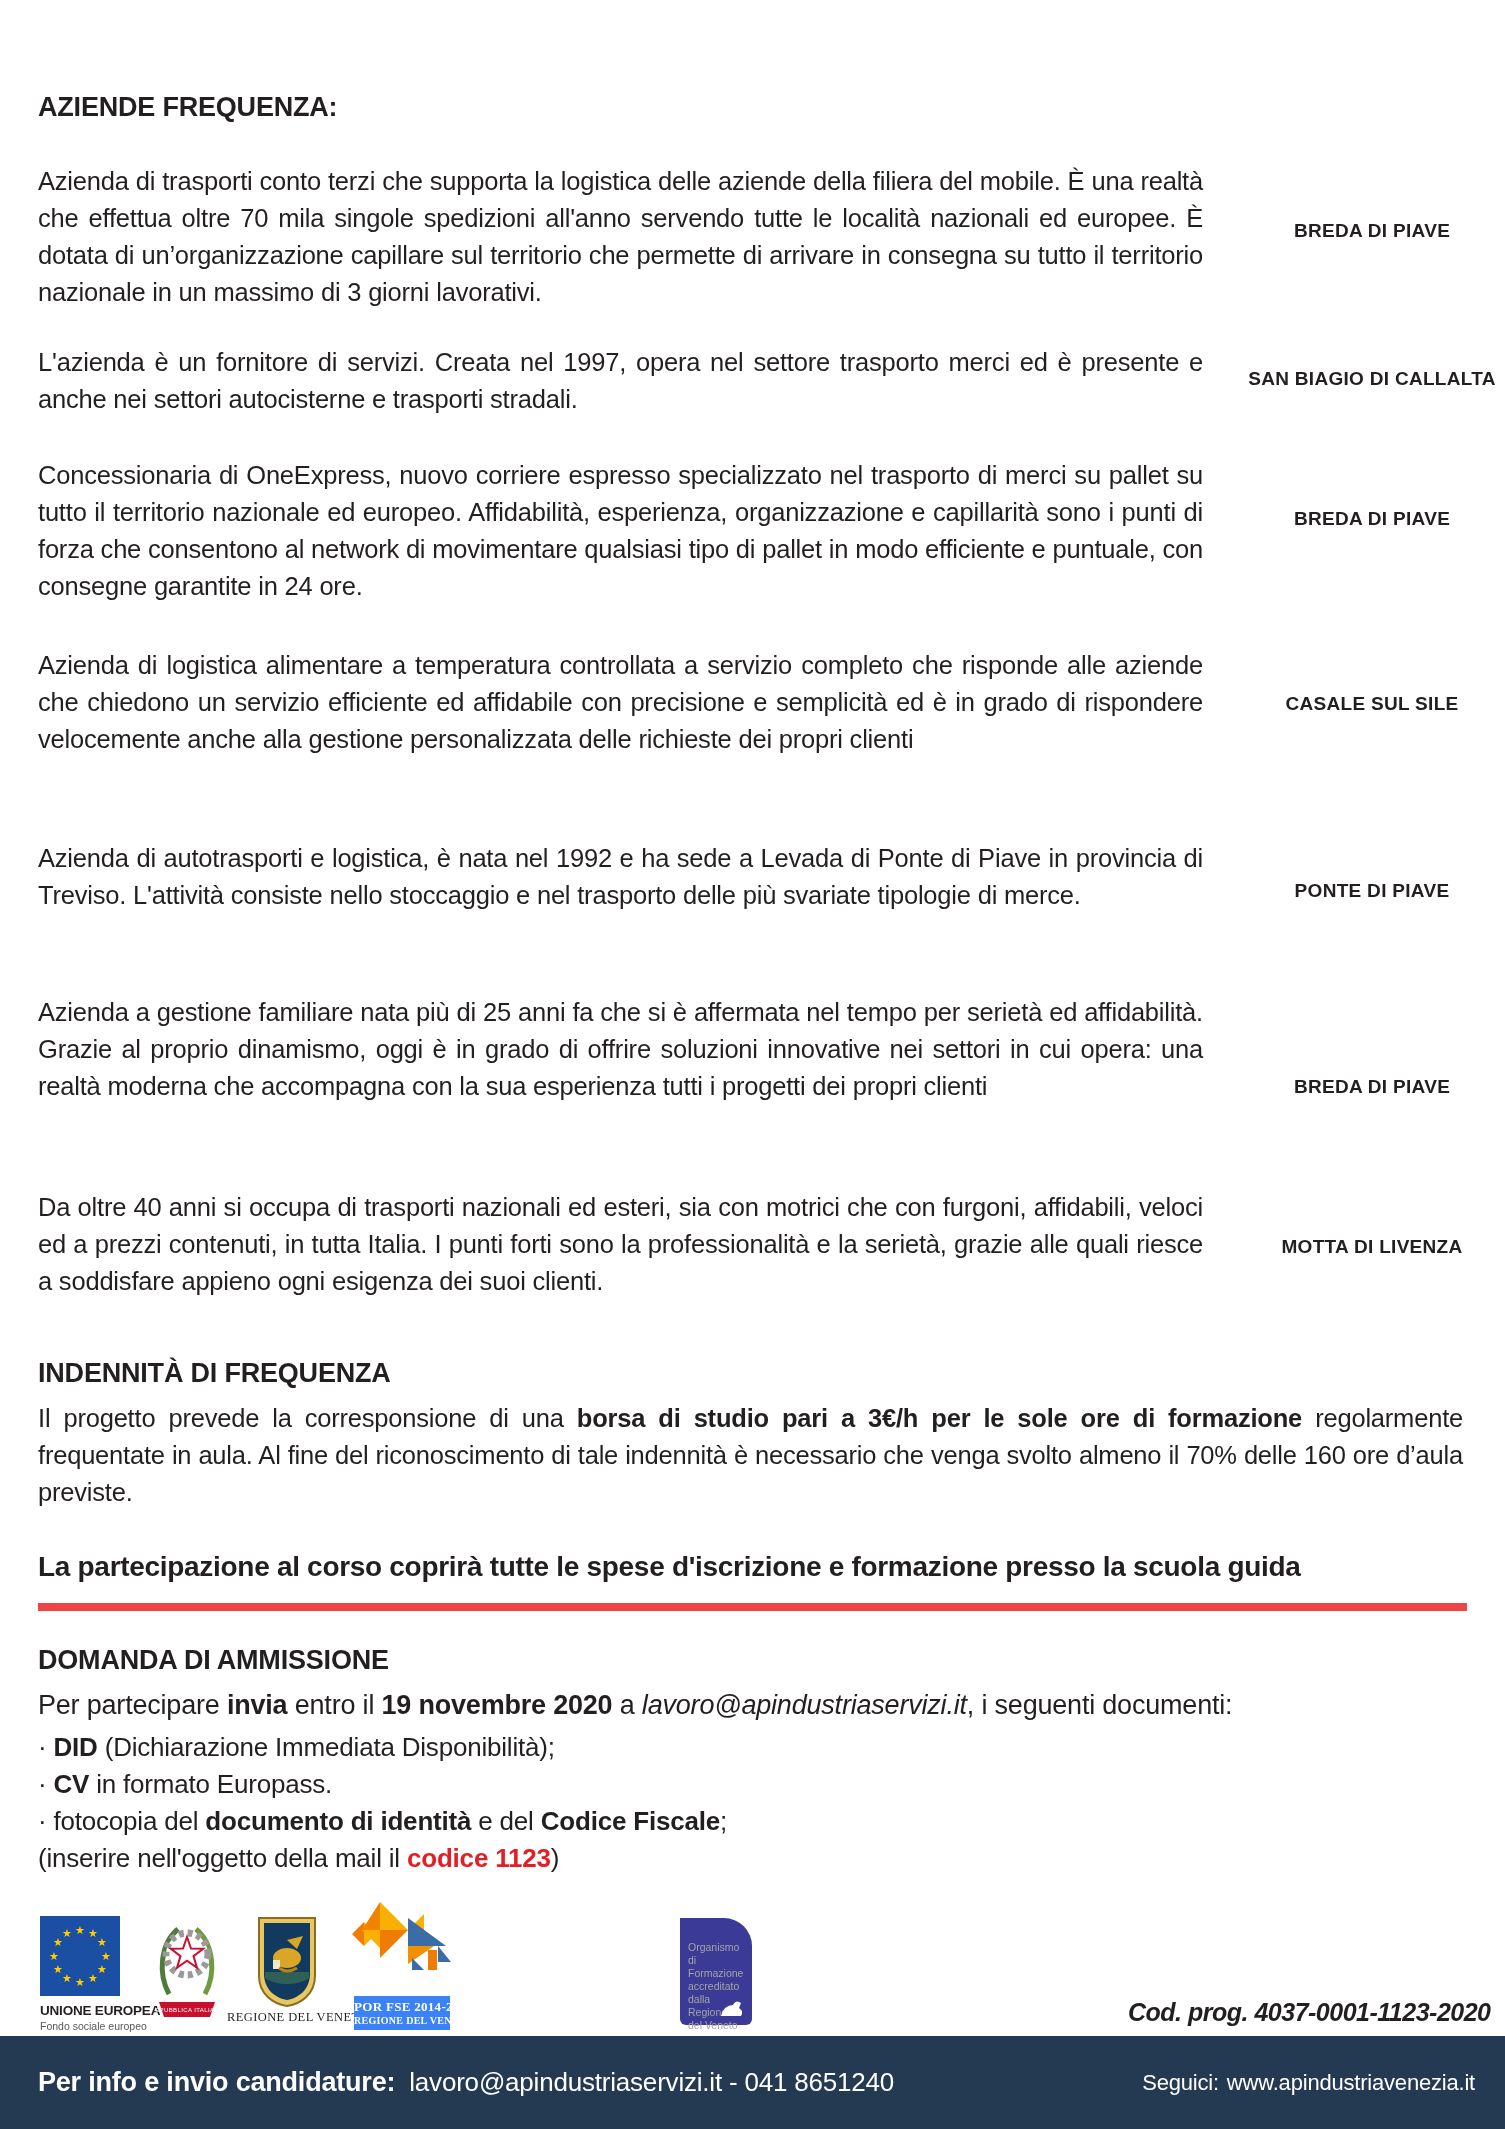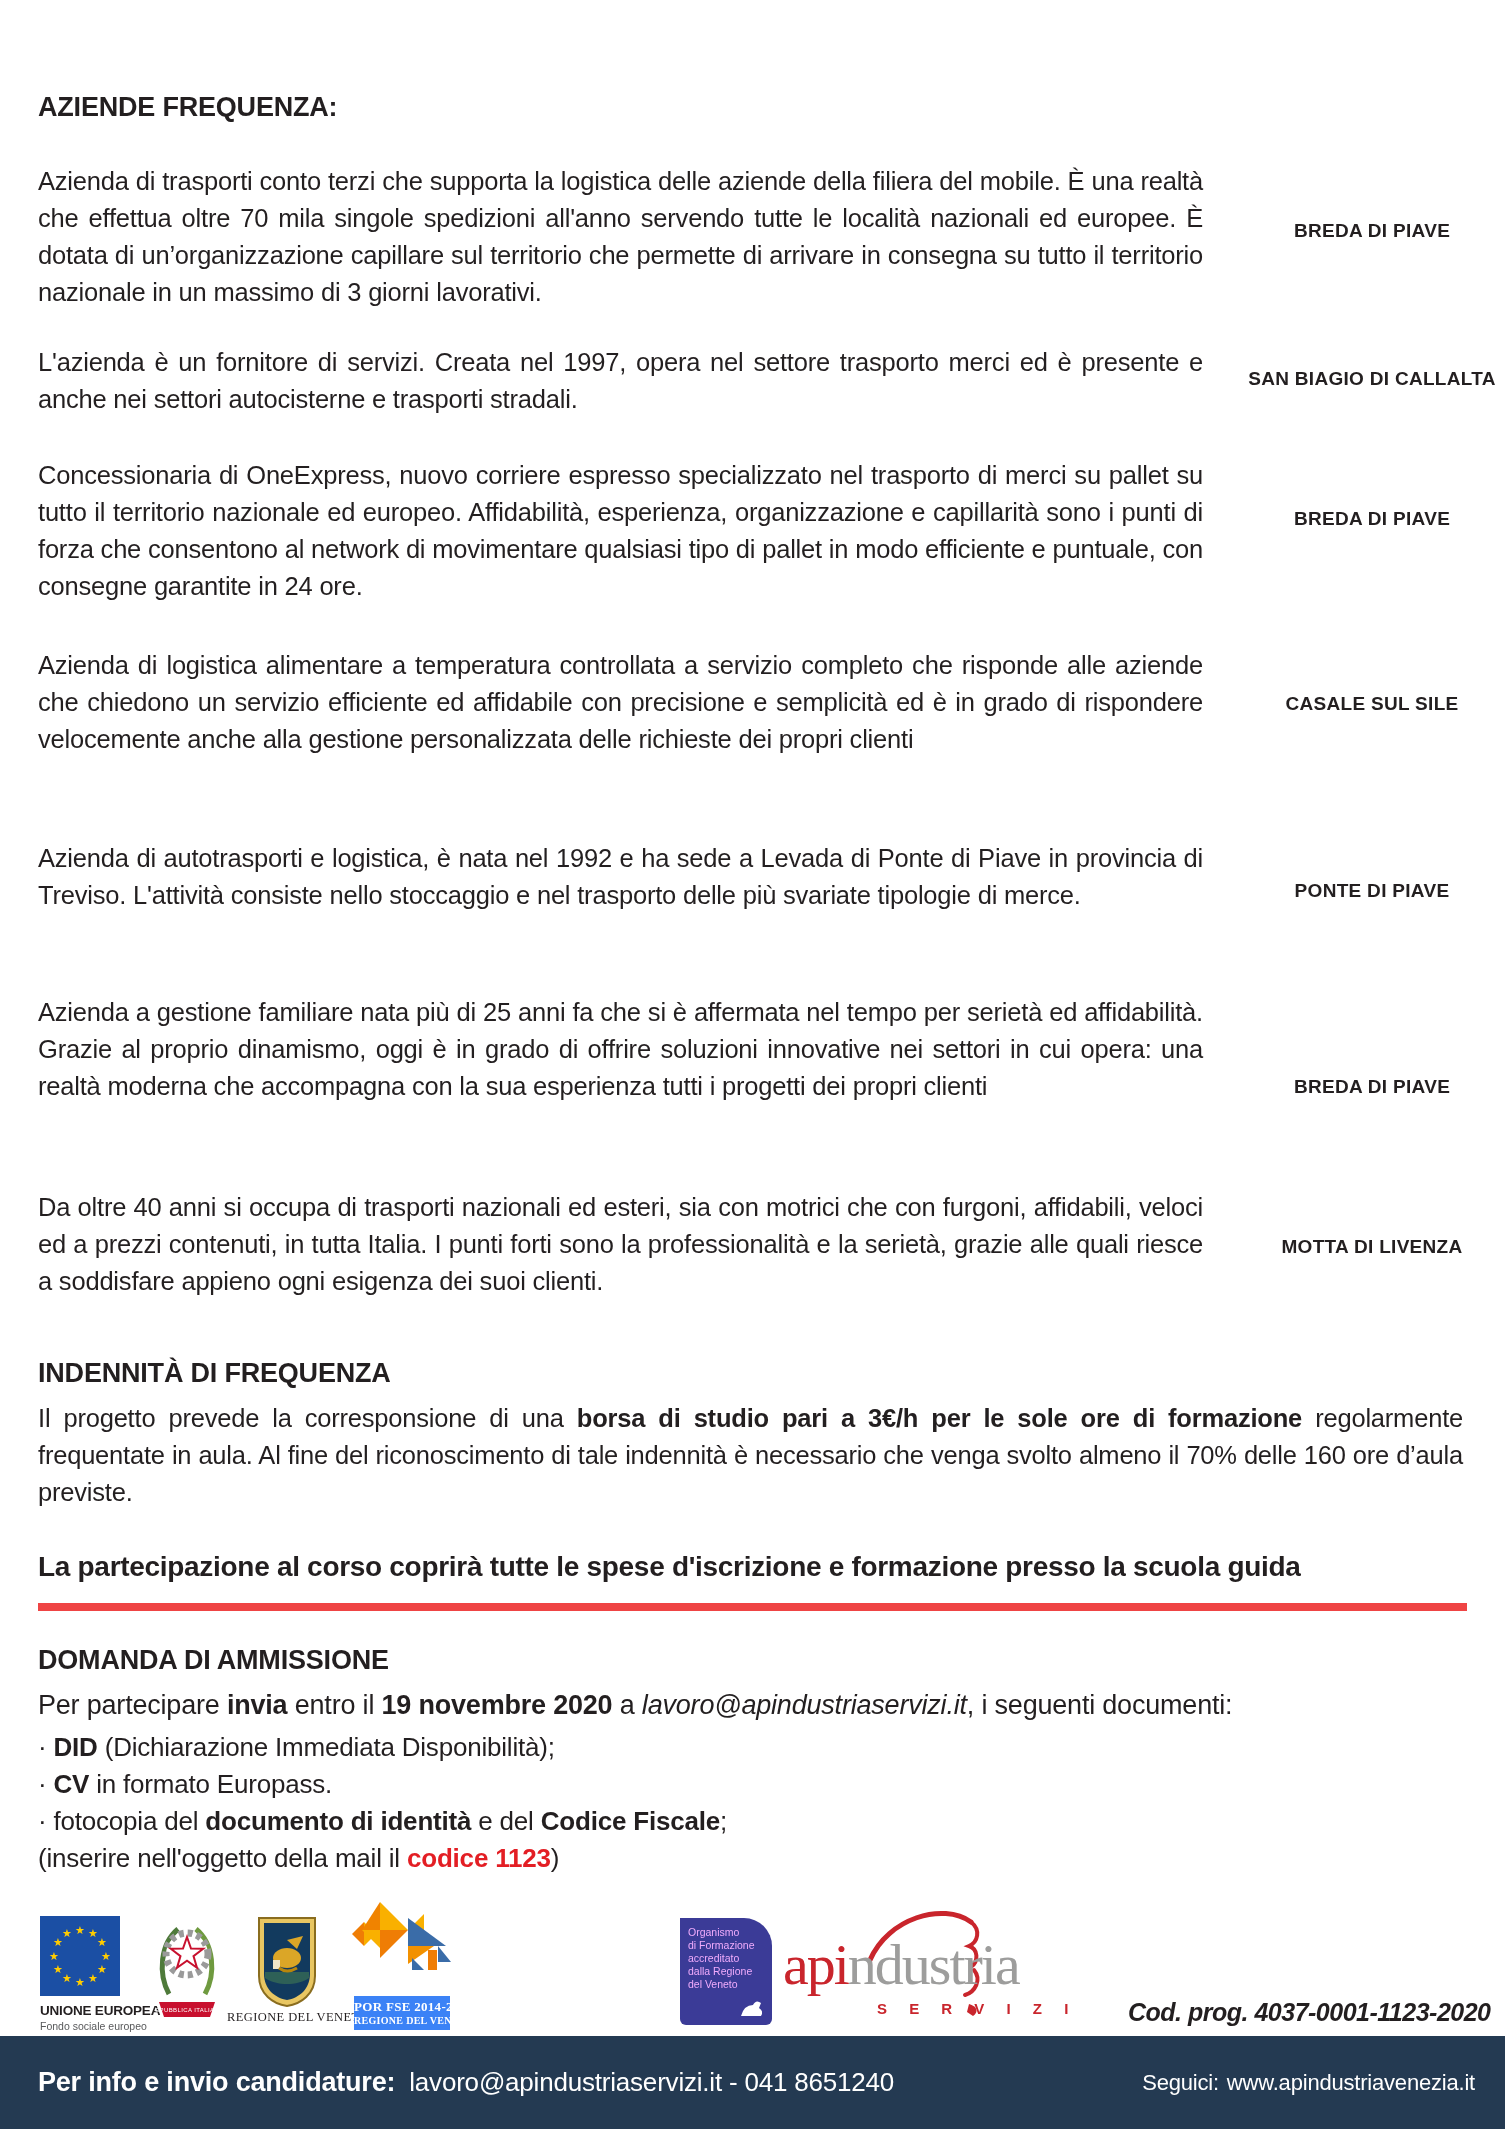--- a/index.html
+++ b/index.html
@@ -29,22 +29,22 @@
   .eu-t1{font-size:13.5px;font-weight:bold;margin-top:7px;letter-spacing:-0.2px;}
   .eu-t2{font-size:10.5px;color:#58595b;margin-top:2px;}
   .emblem{position:absolute;left:155px;top:24px;}
   .veneto{position:absolute;left:227px;top:26px;width:120px;text-align:center;}
   .veneto-cap{font-family:"Liberation Serif",serif;font-size:12.5px;letter-spacing:0.4px;margin-top:2px;white-space:nowrap;}
   .porfse{position:absolute;left:350px;top:10px;width:104px;}
   .porfse-banner{width:96px;margin-left:4px;background:#3b82f6;color:#fff;text-align:center;
                  padding:3px 0 4px 0;font-family:"Liberation Serif",serif;}
   .pb1{font-size:13px;font-weight:bold;letter-spacing:0.3px;white-space:nowrap;}
   .pb2{font-size:10px;font-weight:bold;letter-spacing:0.3px;white-space:nowrap;}
-  .organismo{position:absolute;left:680px;top:28px;width:92px;height:107px;background:#3b3b97;
-             border-radius:0 28px 6px 6px;box-sizing:border-box;padding:8px 4px 4px 8px;color:#f0abfc;}
+  .organismo{position:absolute;left:680px;top:28px;width:72px;height:107px;background:#3b3b97;
+             border-radius:0 28px 6px 6px;box-sizing:border-box;padding:23px 4px 4px 8px;color:#a3a3a3;}
   .org-line{font-size:10.5px;line-height:13px;}
   .org-lion{position:absolute;right:8px;bottom:6px;}
   .api{position:absolute;left:775px;top:6px;width:240px;height:140px;}
   .api-text{position:absolute;left:8px;top:40px;font-family:"Liberation Serif",serif;
             font-size:58px;letter-spacing:-2px;line-height:1;}
   .api-red{color:#c9252c;}
   .api-gray{color:#9d9d9c;}
   .api-sub{position:absolute;left:102px;top:104px;color:#c9252c;font-size:15px;
            font-weight:bold;letter-spacing:9px;white-space:nowrap;}
   .api-lion{position:absolute;left:0;top:0;}
@@ -171,30 +171,20 @@
       <div class="org-line">Organismo</div>
       <div class="org-line">di Formazione</div>
       <div class="org-line">accreditato</div>
       <div class="org-line">dalla Regione</div>
       <div class="org-line">del Veneto</div>
       <svg class="org-lion" width="26" height="20" viewBox="0 0 26 20">
         <path d="M3,17 q3,-11 12,-11 q3,-6 8,-2 l-2,5 q5,3 2,8 z" fill="#ffffff"></path>
       </svg>
     </div>
 
-    <div class="api">
-      <svg class="api-lion" width="240" height="140" viewBox="0 0 240 140">
-        <path d="M95,64 C113,22 168,6 196,26" stroke="#c9252c" stroke-width="5" fill="none" stroke-linecap="round"></path>
-        <path d="M196,26 c10,8 7,20 -2,24 c9,3 10,15 2,21" stroke="#c9252c" stroke-width="4" fill="none" stroke-linecap="round"></path>
-        <path d="M199,74 c8,10 1,22 -9,25" stroke="#c9252c" stroke-width="4" fill="none" stroke-linecap="round"></path>
-        <path d="M194,108 c8,2 10,8 4,12 l-6,-4" fill="#c9252c"></path>
-      </svg>
-      <div class="api-text"><span class="api-red">api</span><span class="api-gray">ndustria</span></div>
-      <div class="api-sub">S E R V I Z I</div>
-    </div>
 
     <div class="codprog">Cod. prog. 4037-0001-1123-2020</div>
   </div>
 
   <div class="footer">
     <span class="f-label">Per info e invio candidature:</span>
     <span class="f-contact">lavoro@apindustriaservizi.it - 041 8651240</span>
     <span class="f-right"><span>Seguici:</span><span class="f-site">www.apindustriavenezia.it</span></span>
   </div>
 

